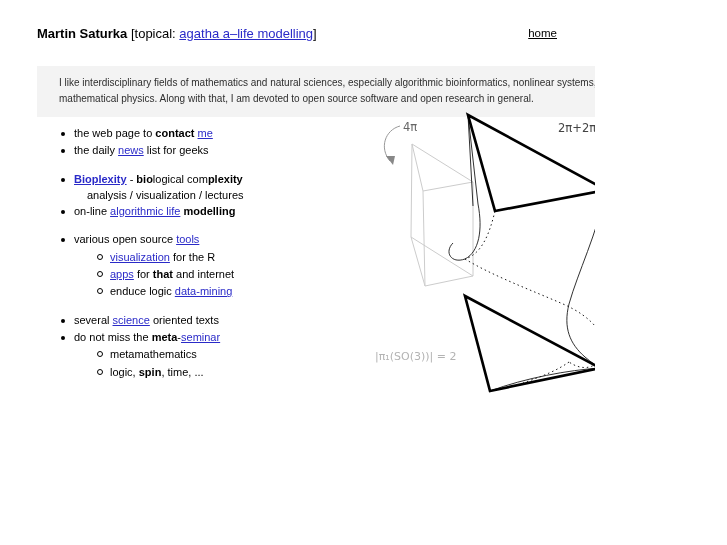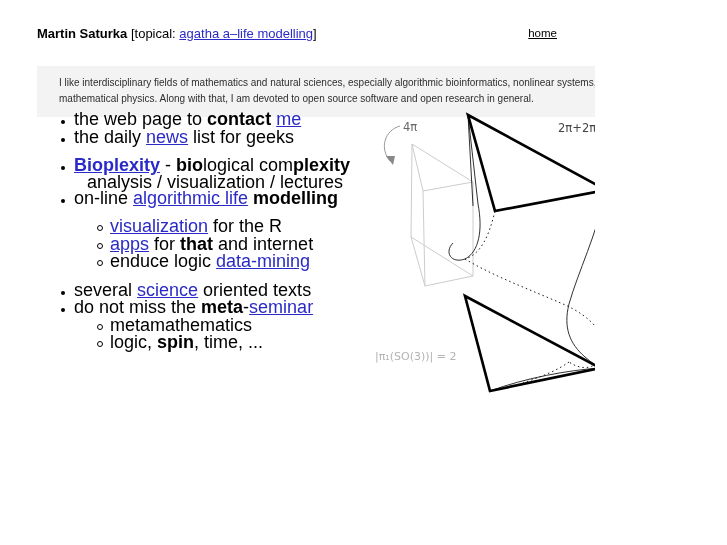--- a/index.html
+++ b/index.html
@@ -18,21 +18,21 @@
   .hdr b{font-weight:bold;}
   .home{position:absolute;right:38px;top:11px;font-size:11.5px;}
   a.lnk{color:var(--link);text-decoration:underline;cursor:pointer;}
   a.blk{color:#000;text-decoration:underline;cursor:pointer;}
 
   
   .intro{position:absolute;left:37px;top:50px;width:653px;background:var(--intro-bg);
     padding:9px 22px 10px 22px;font-size:10px;line-height:16px;color:#2e2e2e;}
 
   
-  .list{position:absolute;left:60px;top:95px;width:310px;font-size:18px;}
+  .list{position:absolute;left:60px;top:109px;width:310px;font-size:11px;}
   .group{margin-bottom:11px;}
   .row{line-height:16.5px;white-space:nowrap;}
   .row .bullet{display:inline-block;width:14px;vertical-align:middle;}
   .bullet.disc::before{content:"";display:inline-block;width:4px;height:4px;border-radius:50%;
     background:#000;margin:0 0 2px 1px;}
   .bullet.circ::before{content:"";display:inline-block;width:4px;height:4px;border-radius:50%;
     background:#fff;border:1px solid #000;margin:0 0 2px 1px;}
   .row.lvl2{padding-left:36px;}
   .row.cont{padding-left:27px;line-height:15px;}
   .row b{font-weight:bold;}
@@ -57,20 +57,21 @@
       <div class="group">
         <div class="row lvl1"><span class="bullet disc"></span><span>the web page to </span><b>contact</b><span> </span><a href="#" class="lnk">me</a></div>
         <div class="row lvl1"><span class="bullet disc"></span><span>the daily </span><a href="#" class="lnk">news</a><span> list for geeks</span></div>
       </div>
       <div class="group">
         <div class="row lvl1"><span class="bullet disc"></span><a href="#" class="lnk" style="font-weight: bold;">Bioplexity</a><span> - </span><b>bio</b><span>logical com</span><b>plexity</b></div>
         <div class="row lvl1 cont"><span>analysis / visualization / lectures</span></div>
         <div class="row lvl1"><span class="bullet disc"></span><span>on-line </span><a href="#" class="lnk">algorithmic life</a><span> </span><b>modelling</b></div>
       </div>
       <div class="group">
+        <div class="row lvl1"><span class="bullet disc"></span><span>various open source </span><a href="#" class="lnk">tools</a></div>
         <div class="row lvl2"><span class="bullet circ"></span><a href="#" class="lnk">visualization</a><span> for the R</span></div>
         <div class="row lvl2"><span class="bullet circ"></span><a href="#" class="lnk">apps</a><span> for </span><b>that</b><span> and internet</span></div>
         <div class="row lvl2"><span class="bullet circ"></span><span>enduce logic </span><a href="#" class="lnk">data-mining</a></div>
       </div>
       <div class="group">
         <div class="row lvl1"><span class="bullet disc"></span><span>several </span><a href="#" class="lnk">science</a><span> oriented texts</span></div>
         <div class="row lvl1"><span class="bullet disc"></span><span>do not miss the </span><b>meta</b><span>-</span><a href="#" class="lnk">seminar</a></div>
         <div class="row lvl2"><span class="bullet circ"></span><span>metamathematics</span></div>
         <div class="row lvl2"><span class="bullet circ"></span><span>logic, </span><b>spin</b><span>, time, ...</span></div>
       </div>

